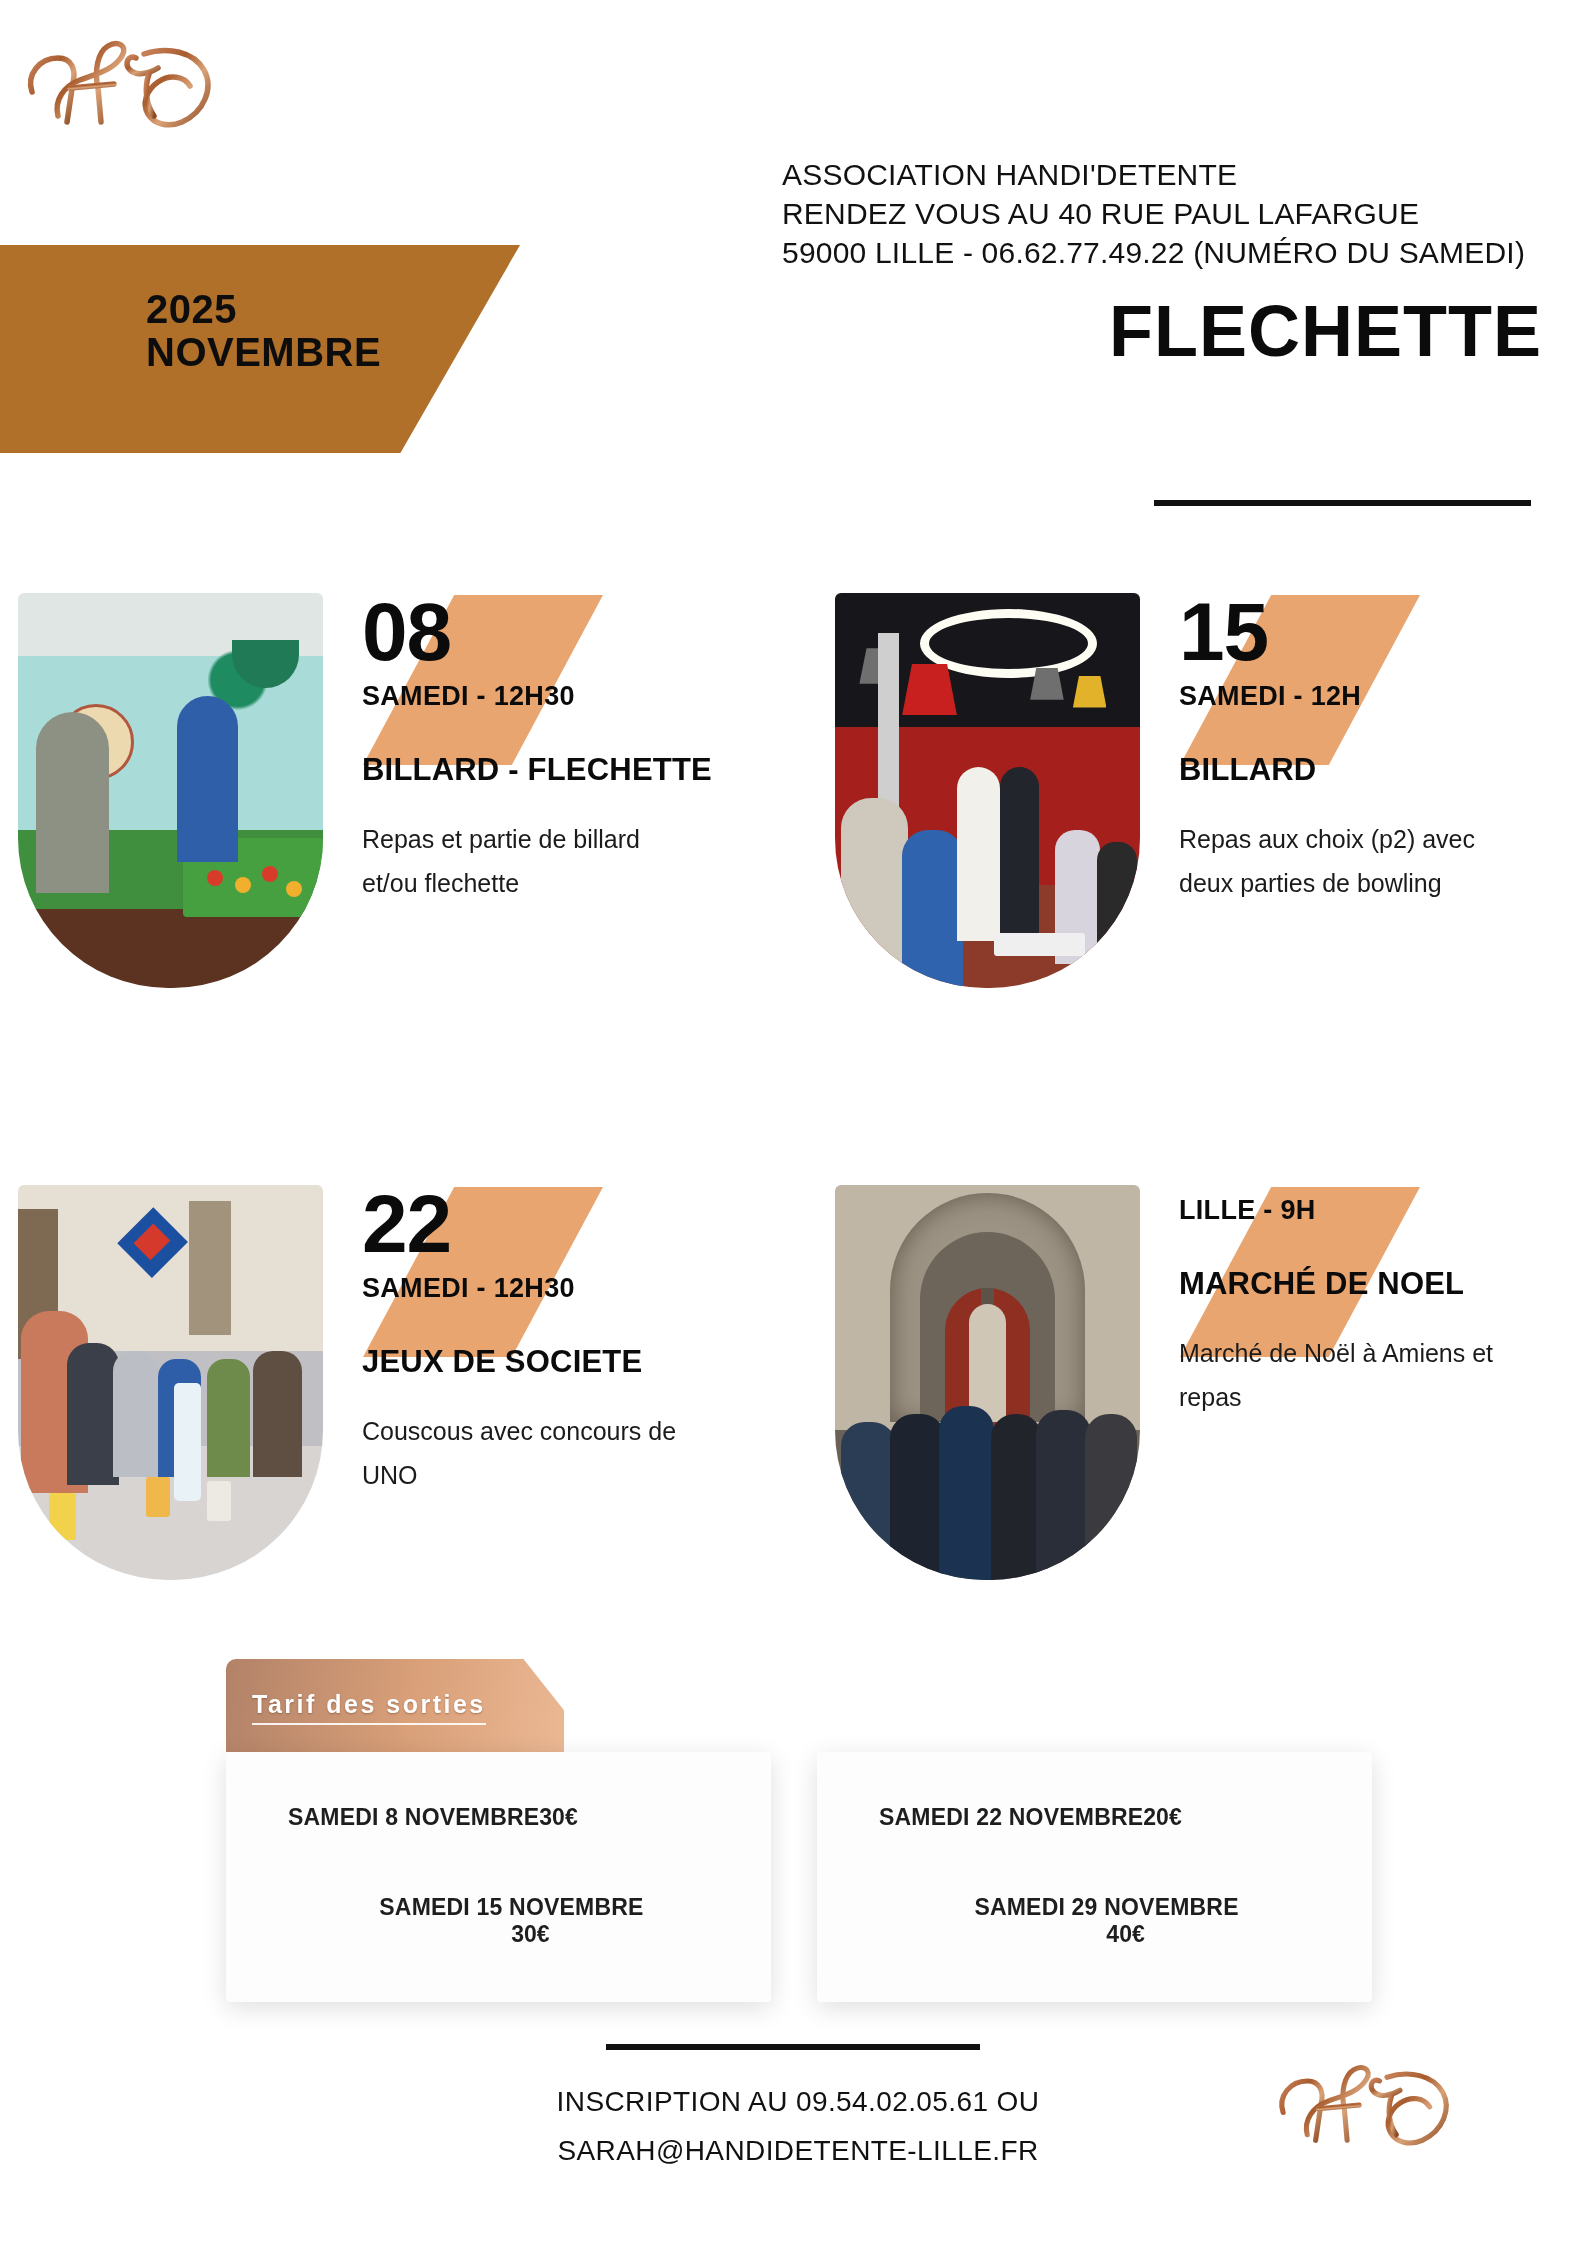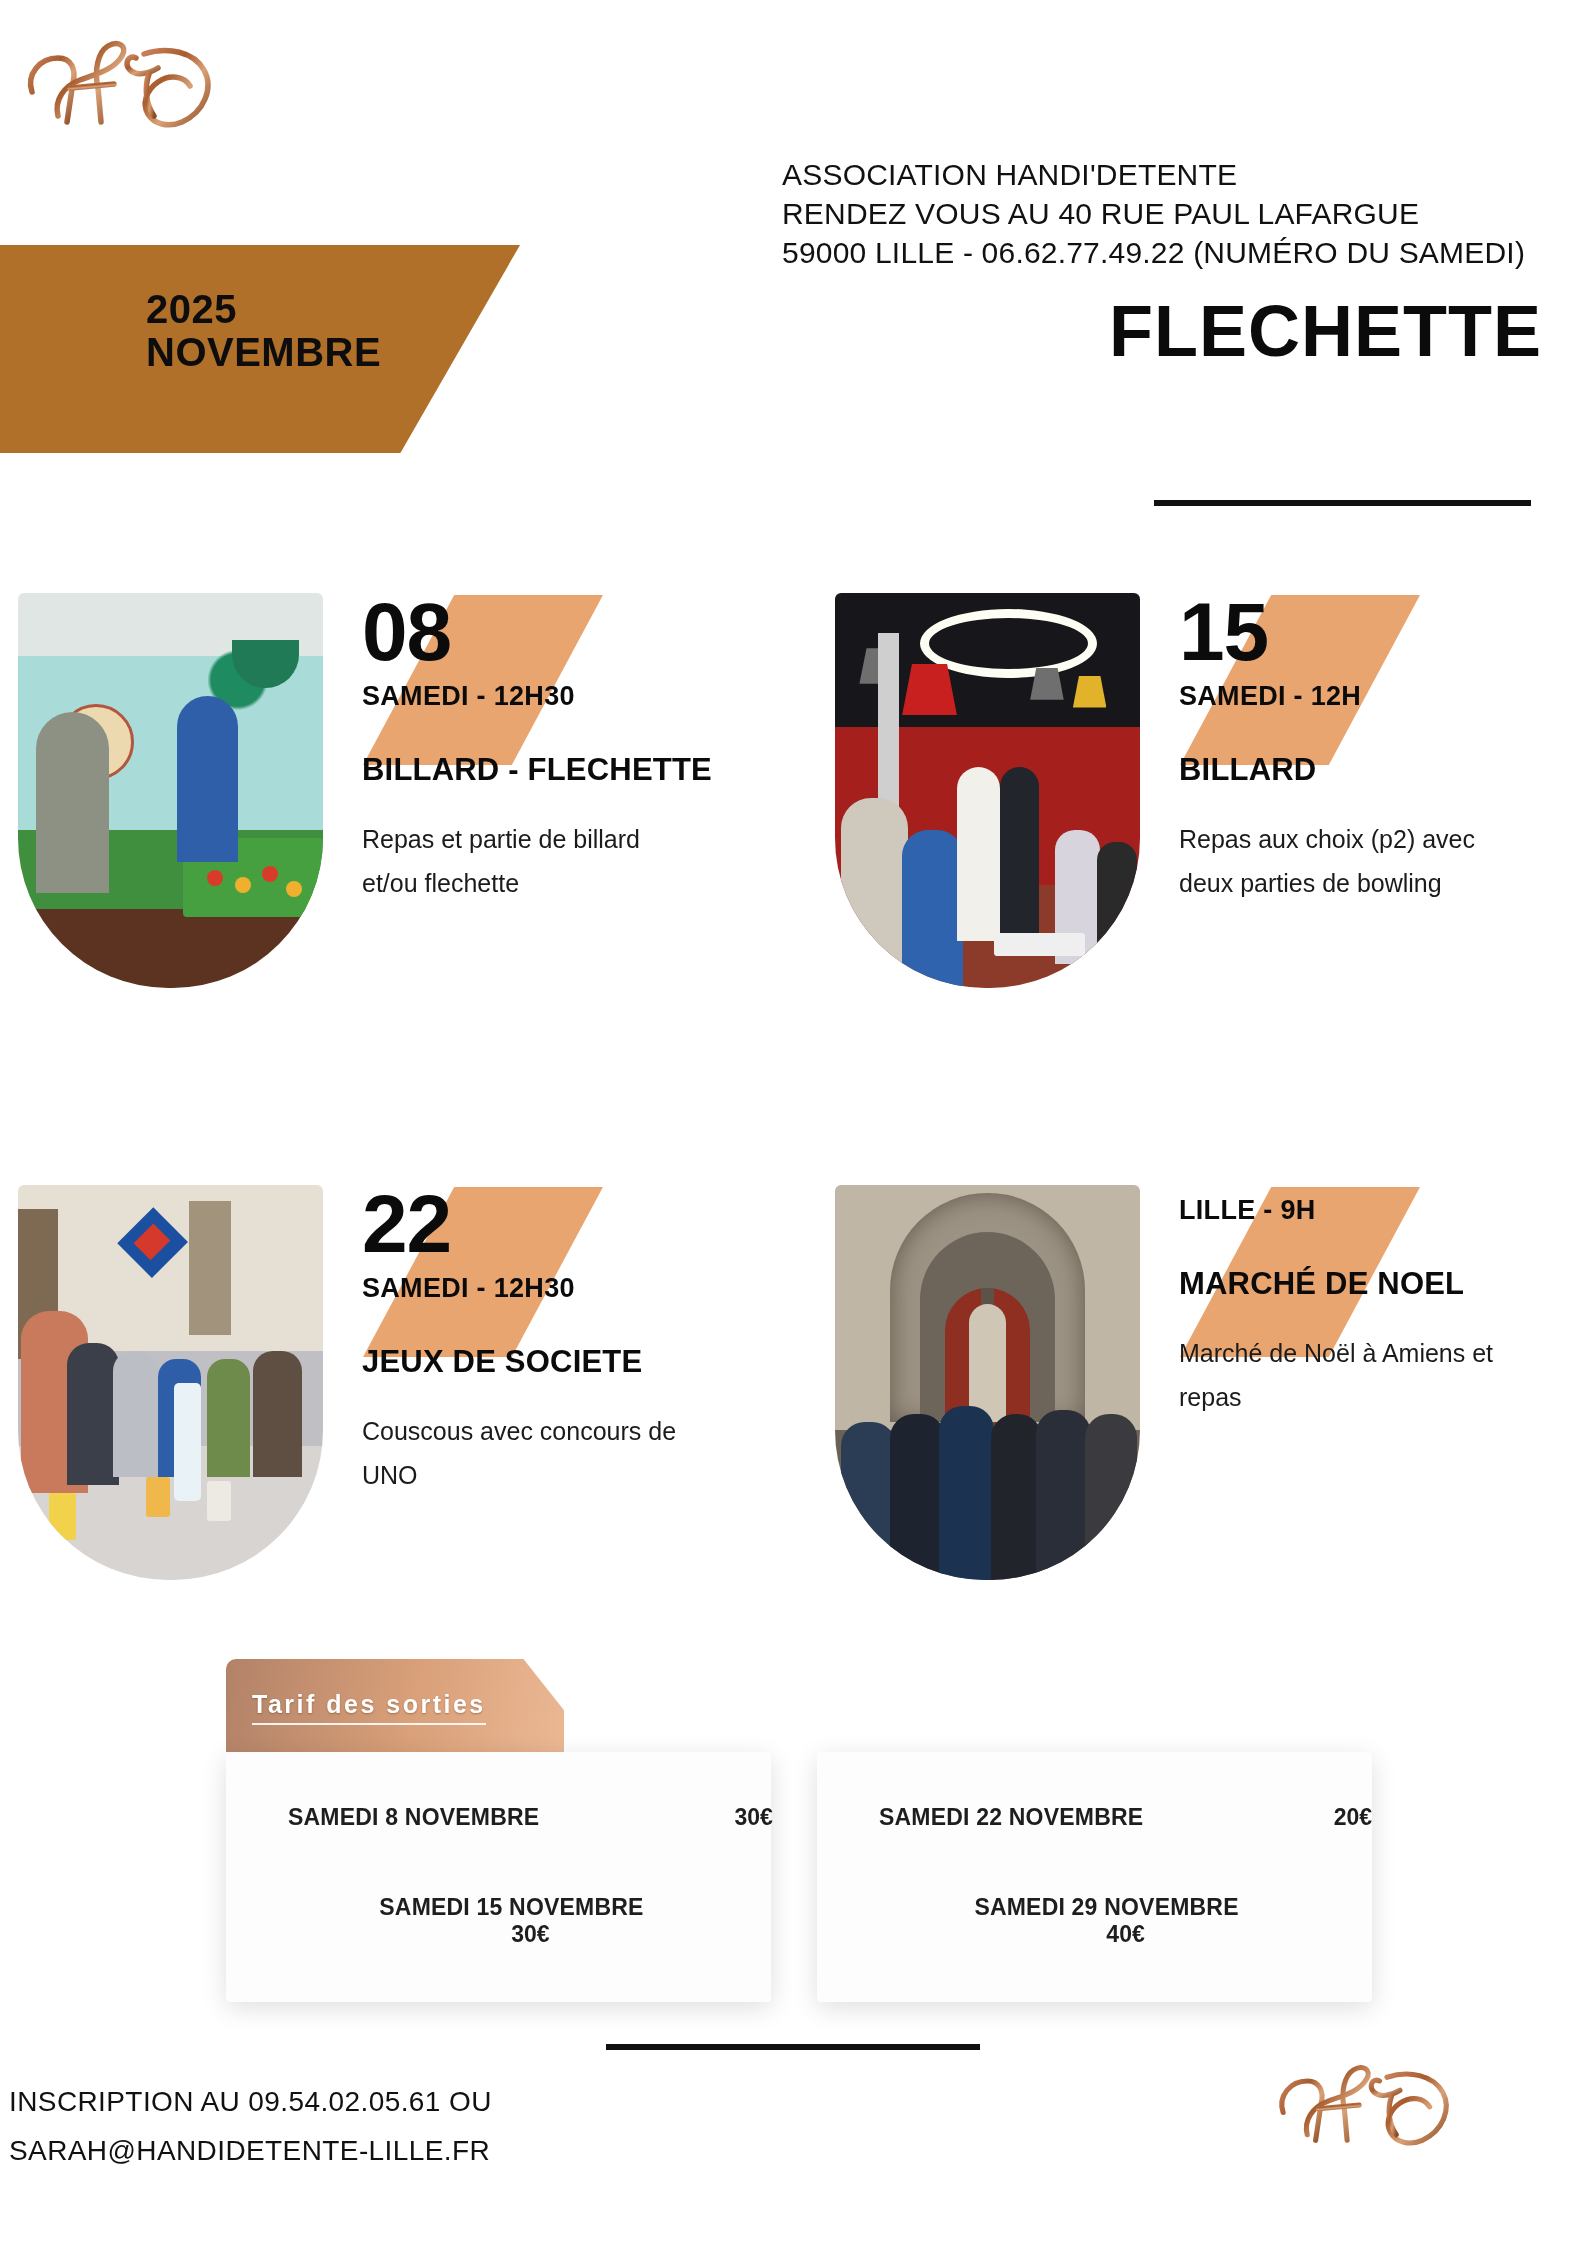--- a/index.html
+++ b/index.html
@@ -110,39 +110,39 @@
     padding-bottom:4px;
   }
   .price-card{
     position:absolute;background:#fdfdfd;border-radius:4px;
     box-shadow:0 6px 26px rgba(0,0,0,.13);
   }
   .pc-left{left:226px;top:1752px;width:545px;height:250px;}
   .pc-right{left:817px;top:1752px;width:555px;height:250px;}
   .price-row{
     position:absolute;left:62px;width:82%;
-    display:flex;justify-content:space-between;align-items:center;
+    display:flex;justify-content:flex-start;align-items:center;
   }
   .price-row .label{
     font-family:"Liberation Sans", sans-serif;
     font-weight:bold;font-size:23px;color:#1e1e1e;letter-spacing:0.2px;
   }
   .price-row .amount{
     font-family:"Liberation Sans", sans-serif;
     font-weight:bold;font-size:23px;color:#1e1e1e;margin-right:-38px;
   }
   .pr1{top:52px;}
   .pr2{top:142px;flex-direction:column;}
 
   
   .rule-bottom{
     position:absolute;left:606px;top:2044px;width:374px;height:6px;background:#111;
   }
   .footer-text{
-    position:absolute;left:0;right:0;top:2077px;padding-left:9px;
+    position:absolute;left:0;right:0;top:2077px;text-align:center;padding-left:9px;
   }
   .footer-text .fl{
     font-family:"Liberation Sans Narrow","Liberation Sans",sans-serif;
     font-size:28px;letter-spacing:0.4px;color:#111;line-height:1.75;
   }
 </style>
 </head>
 <body>
 
 <div class="page">

